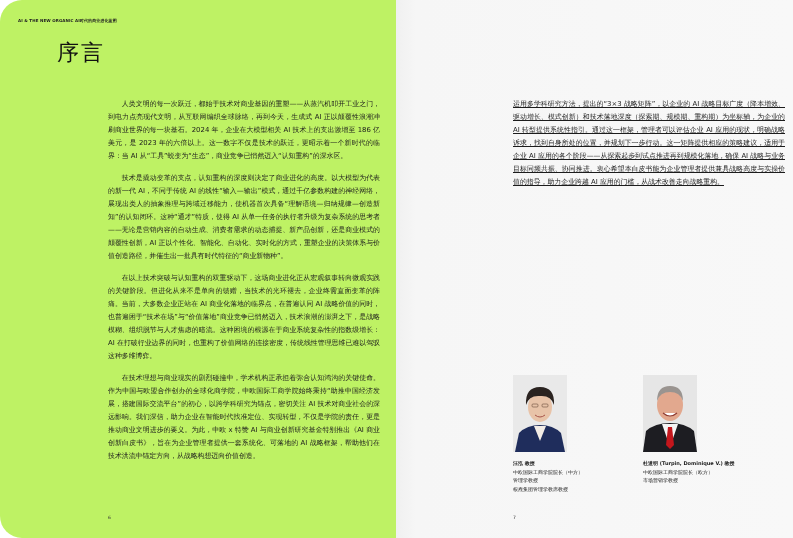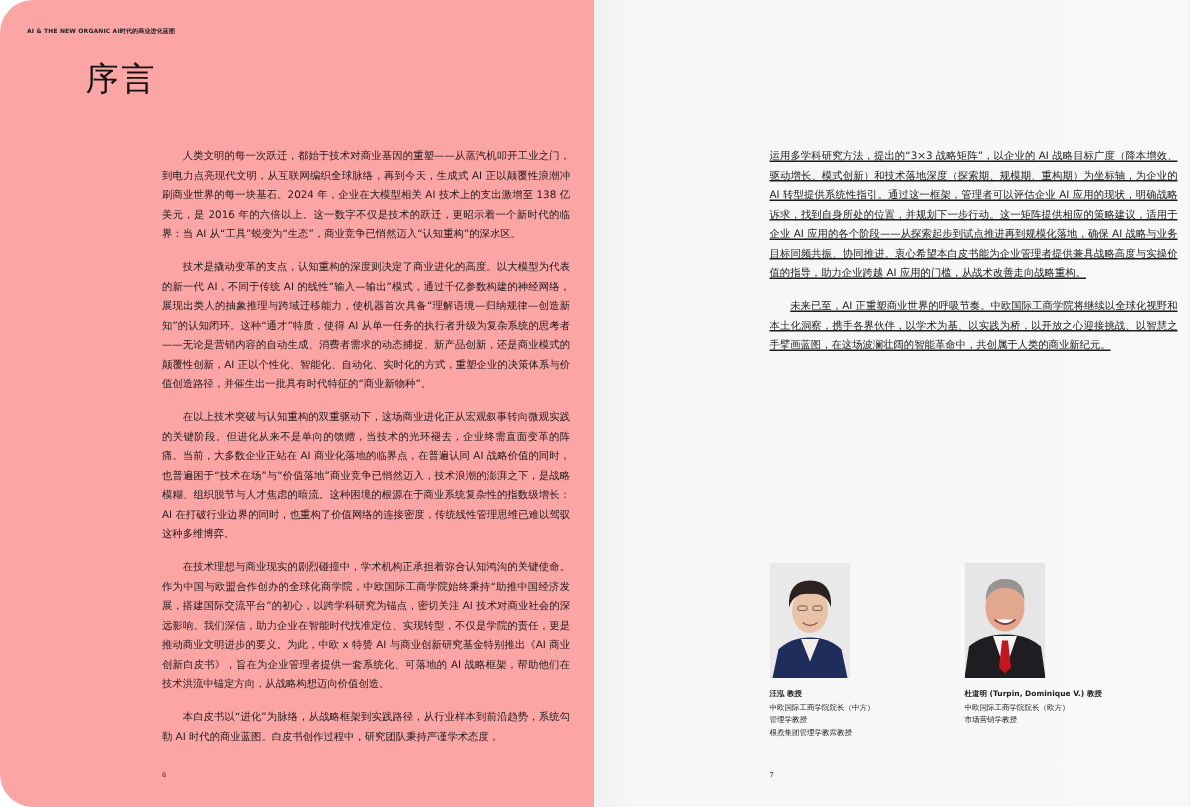--- a/index.html
+++ b/index.html
@@ -1,18 +1,18 @@
 <!DOCTYPE html>
 <html><head>
 <meta charset="utf-8">
 <style>
   html, body { margin:0; padding:0; }
   body { width:793px; height:538px; overflow:hidden; background:#ffffff; position:relative;
          font-family:"DejaVu Sans", sans-serif; color:#1a1a1a; }
-  .page-left { position:absolute; left:0; top:0; width:469px; height:538px; background:#fca5a5;border-radius:22px; }
+  .page-left { position:absolute; left:0; top:0; width:469px; height:538px; background:#bef264;border-radius:22px; }
   .page-right { position:absolute; left:396px; top:0; width:397px; height:538px;
                 background:linear-gradient(to right,#f0f0f0 0px,#f6f6f6 20px,#f8f8f8 100%); }
   .running-head { position:absolute; left:18px; top:18px; font-size:4px; font-weight:bold;
                   letter-spacing:0.1px; color:#222; white-space:nowrap; }
   .title { position:absolute; left:57px; top:38px; font-size:22px; color:#111; letter-spacing:2px; }
   .col { position:absolute; font-size:6.9px; line-height:13px; color:#1c1c1c; text-align:justify; }
   .col p { margin:0 0 9px 0; text-indent:2em; }
   .col p.noindent { text-indent:0; }
   .left-col { left:108px; top:98px; width:272px; }
   .right-col { left:513px; top:98px; width:272px;text-decoration:underline; }
@@ -22,35 +22,33 @@
   .cap .name { font-weight:bold; }
 </style>
 </head>
 <body>
 
 <div class="page-left">
   <div class="running-head">AI &amp; THE NEW ORGANIC  AI时代的商业进化蓝图</div>
   <div class="title">序言</div>
 
   <div class="col left-col">
-    <p>人类文明的每一次跃迁，都始于技术对商业基因的重塑——从蒸汽机叩开工业之门，到电力点亮现代文明，从互联网编织全球脉络，再到今天，生成式 AI 正以颠覆性浪潮冲刷商业世界的每一块基石。2024 年，企业在大模型相关 AI 技术上的支出激增至 138 亿美元，是 2016 年的六倍以上。这一数字不仅是技术的跃迁，更昭示着一个新时代的临界：当 AI 从“工具”蜕变为“生态”，商业竞争已悄然迈入“认知重构”的深水区。</p>
+    <p>人类文明的每一次跃迁，都始于技术对商业基因的重塑——从蒸汽机叩开工业之门，到电力点亮现代文明，从互联网编织全球脉络，再到今天，生成式 AI 正以颠覆性浪潮冲刷商业世界的每一块基石。2024 年，企业在大模型相关 AI 技术上的支出激增至 186 亿美元，是 2023 年的六倍以上。这一数字不仅是技术的跃迁，更昭示着一个新时代的临界：当 AI 从“工具”蜕变为“生态”，商业竞争已悄然迈入“认知重构”的深水区。</p>
     <p>技术是撬动变革的支点，认知重构的深度则决定了商业进化的高度。以大模型为代表的新一代 AI，不同于传统 AI 的线性“输入—输出”模式，通过千亿参数构建的神经网络，展现出类人的抽象推理与跨域迁移能力，使机器首次具备“理解语境—归纳规律—创造新知”的认知闭环。这种“通才”特质，使得 AI 从单一任务的执行者升级为复杂系统的思考者——无论是营销内容的自动生成、消费者需求的动态捕捉、新产品创新，还是商业模式的颠覆性创新，AI 正以个性化、智能化、自动化、实时化的方式，重塑企业的决策体系与价值创造路径，并催生出一批具有时代特征的“商业新物种”。</p>
     <p>在以上技术突破与认知重构的双重驱动下，这场商业进化正从宏观叙事转向微观实践的关键阶段。但进化从来不是单向的馈赠，当技术的光环褪去，企业终需直面变革的阵痛。当前，大多数企业正站在 AI 商业化落地的临界点，在普遍认同 AI 战略价值的同时，也普遍困于“技术在场”与“价值落地”商业竞争已悄然迈入，技术浪潮的澎湃之下，是战略模糊、组织脱节与人才焦虑的暗流。这种困境的根源在于商业系统复杂性的指数级增长：AI 在打破行业边界的同时，也重构了价值网络的连接密度，传统线性管理思维已难以驾驭这种多维博弈。</p>
     <p>在技术理想与商业现实的剧烈碰撞中，学术机构正承担着弥合认知鸿沟的关键使命。作为中国与欧盟合作创办的全球化商学院，中欧国际工商学院始终秉持“助推中国经济发展，搭建国际交流平台”的初心，以跨学科研究为锚点，密切关注 AI 技术对商业社会的深远影响。我们深信，助力企业在智能时代找准定位、实现转型，不仅是学院的责任，更是推动商业文明进步的要义。为此，中欧 x 特赞 AI 与商业创新研究基金特别推出《AI 商业创新白皮书》，旨在为企业管理者提供一套系统化、可落地的 AI 战略框架，帮助他们在技术洪流中锚定方向，从战略构想迈向价值创造。</p>
-    <p>本白皮书以“进化”为脉络，从战略框架到实践路径，从行业样本到前沿趋势，系统勾勒 AI 时代的商业蓝图。白皮书创作过程中，研究团队秉持严谨学术态度，</p>
   </div>
 
   <div class="page-num" style="left:108px; top:515px;">6</div>
 </div>
 
 <div class="page-right"></div>
 
 <div class="col right-col">
   <p class="noindent">运用多学科研究方法，提出的“3×3 战略矩阵”，以企业的 AI 战略目标广度（降本增效、驱动增长、模式创新）和技术落地深度（探索期、规模期、重构期）为坐标轴，为企业的 AI 转型提供系统性指引。通过这一框架，管理者可以评估企业 AI 应用的现状，明确战略诉求，找到自身所处的位置，并规划下一步行动。这一矩阵提供相应的策略建议，适用于企业 AI 应用的各个阶段——从探索起步到试点推进再到规模化落地，确保 AI 战略与业务目标同频共振、协同推进。衷心希望本白皮书能为企业管理者提供兼具战略高度与实操价值的指导，助力企业跨越 AI 应用的门槛，从战术改善走向战略重构。</p>
-  <p>未来已至，AI 正重塑商业世界的呼吸节奏。中欧国际工商学院将继续以全球化视野和本土化洞察，携手各界伙伴，以学术为基、以实践为桥，以开放之心迎接挑战、以智慧之手擘画蓝图，在这场波澜壮阔的智能革命中，共创属于人类的商业新纪元。</p>
 </div>
 
 <div class="portrait" style="left:513px; top:375px;">
   <svg width="54" height="77" viewBox="0 0 54 77">
     <rect width="54" height="77" fill="#e9e9e9"></rect>
     <path d="M2 77 L6 58 Q14 50 27 50 Q40 50 48 58 L52 77 Z" fill="#1f2d5c"></path>
     <path d="M21 51 L27 66 L33 51 Z" fill="#f2ece6"></path>
     <ellipse cx="27" cy="32" rx="12" ry="15" fill="#e8c3a8"></ellipse>
     <path d="M13 30 Q12 12 27 12 Q42 12 41 30 Q38 20 27 21 Q16 20 13 30 Z" fill="#2a2320"></path>
     <rect x="19" y="29" width="6" height="3" rx="1" fill="none" stroke="#6a4b3a" stroke-width="0.6"></rect>

